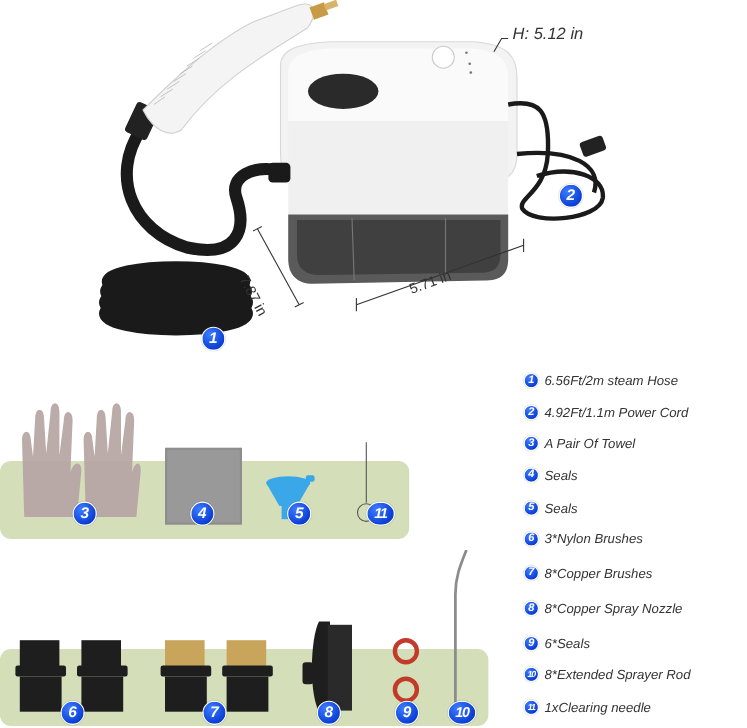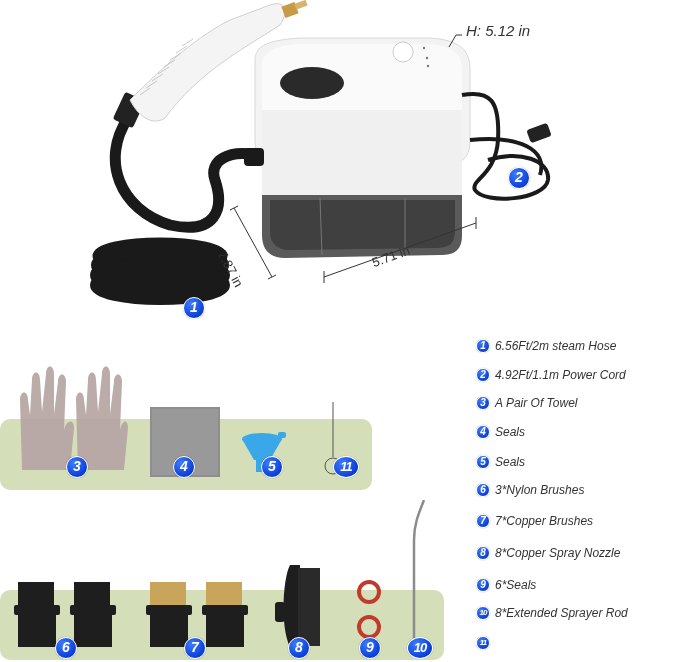--- a/index.html
+++ b/index.html
@@ -211,30 +211,31 @@
   <div class="legend-row" style="top:116px;">
     <span class="badge small">5</span>
     <span class="legend-text">Seals</span>
   </div>
   <div class="legend-row" style="top:144px;">
     <span class="badge small">6</span>
     <span class="legend-text">3*Nylon Brushes</span>
   </div>
   <div class="legend-row" style="top:175px;">
     <span class="badge small">7</span>
-    <span class="legend-text">7*Copper Brushes</span>
+    <span class="legend-text">8*Copper Brushes</span>
   </div>
   <div class="legend-row" style="top:207px;">
     <span class="badge small">8</span>
     <span class="legend-text">8*Copper Spray Nozzle</span>
   </div>
   <div class="legend-row" style="top:239px;">
     <span class="badge small">9</span>
     <span class="legend-text">6*Seals</span>
   </div>
   <div class="legend-row" style="top:267px;">
     <span class="badge small" style="font-size:8px;letter-spacing:-1px;">10</span>
     <span class="legend-text">8*Extended Sprayer Rod</span>
   </div>
   <div class="legend-row" style="top:297px;">
     <span class="badge small" style="font-size:8px;letter-spacing:-1px;">11</span>
+    <span class="legend-text">1xClearing needle</span>
   </div>
 </div>
 
 </body></html>

